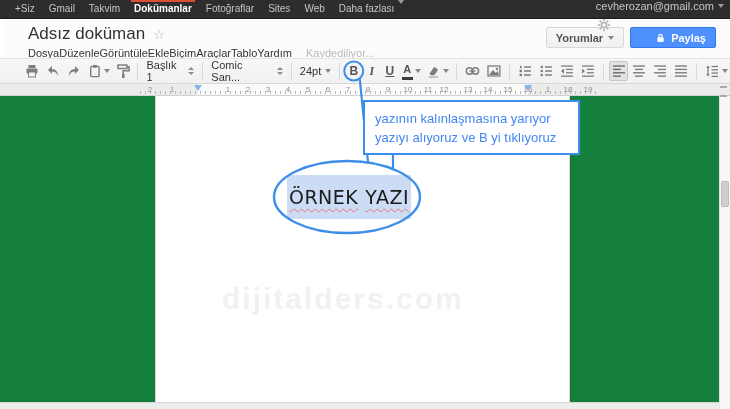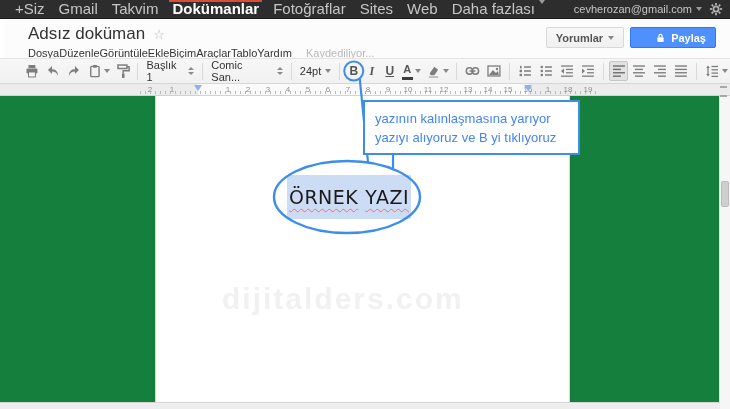--- a/index.html
+++ b/index.html
@@ -2,24 +2,24 @@
 <html><head>
 <meta charset="utf-8">
 <style>
   html,body{margin:0;padding:0;}
   body{width:730px;height:409px;position:relative;overflow:hidden;background:#fff;
        font-family:"Liberation Sans","DejaVu Sans",sans-serif;-webkit-font-smoothing:antialiased;}
   
   .topbar{position:absolute;left:0;top:0;width:730px;height:18px;background:#2d2d2d;
           border-bottom:1px solid #1c1c1c;display:flex;justify-content:space-between;align-items:stretch;z-index:5;}
   .topbar-left{display:flex;align-items:stretch;padding-left:8px;}
-  .tb-item{position:relative;color:#c6c6c6;font-size:15px;line-height:18px;padding:0 7px;cursor:pointer;white-space:nowrap;}
+  .tb-item{position:relative;color:#c6c6c6;font-size:10px;line-height:18px;padding:0 7px;cursor:pointer;white-space:nowrap;}
   .tb-item.active{color:#fff;font-weight:bold;}
   .tb-item.active::before{content:"";position:absolute;left:4px;right:4px;top:0;height:2px;background:#dd4b39;}
-  .topbar-right{display:flex;align-items:center;gap:6px;padding-right:6px;}
+  .topbar-right{display:flex;gap:6px;padding-right:6px;flex-direction:column;}
   .tb-account{color:#c6c6c6;font-size:11px;display:flex;align-items:center;gap:4px;cursor:pointer;}
   .tb-gear{width:16px;height:16px;display:flex;align-items:center;justify-content:center;cursor:pointer;}
   .cdown{display:inline-block;width:0;height:0;border-left:3.5px solid transparent;border-right:3.5px solid transparent;border-top:4px solid #888;}
   .cdown.light{border-top-color:#9a9a9a;}
   .cupdown{display:inline-flex;flex-direction:column;gap:2px;margin-left:3px;}
   .cupdown i{display:block;width:0;height:0;border-left:3px solid transparent;border-right:3px solid transparent;}
   .cupdown i.up{border-bottom:3.5px solid #8b8b8b;}
   .cupdown i.dn{border-top:3.5px solid #8b8b8b;}
   
   .header{position:absolute;left:3px;top:18px;width:730px;height:40px;background:#fcfcfc;}

